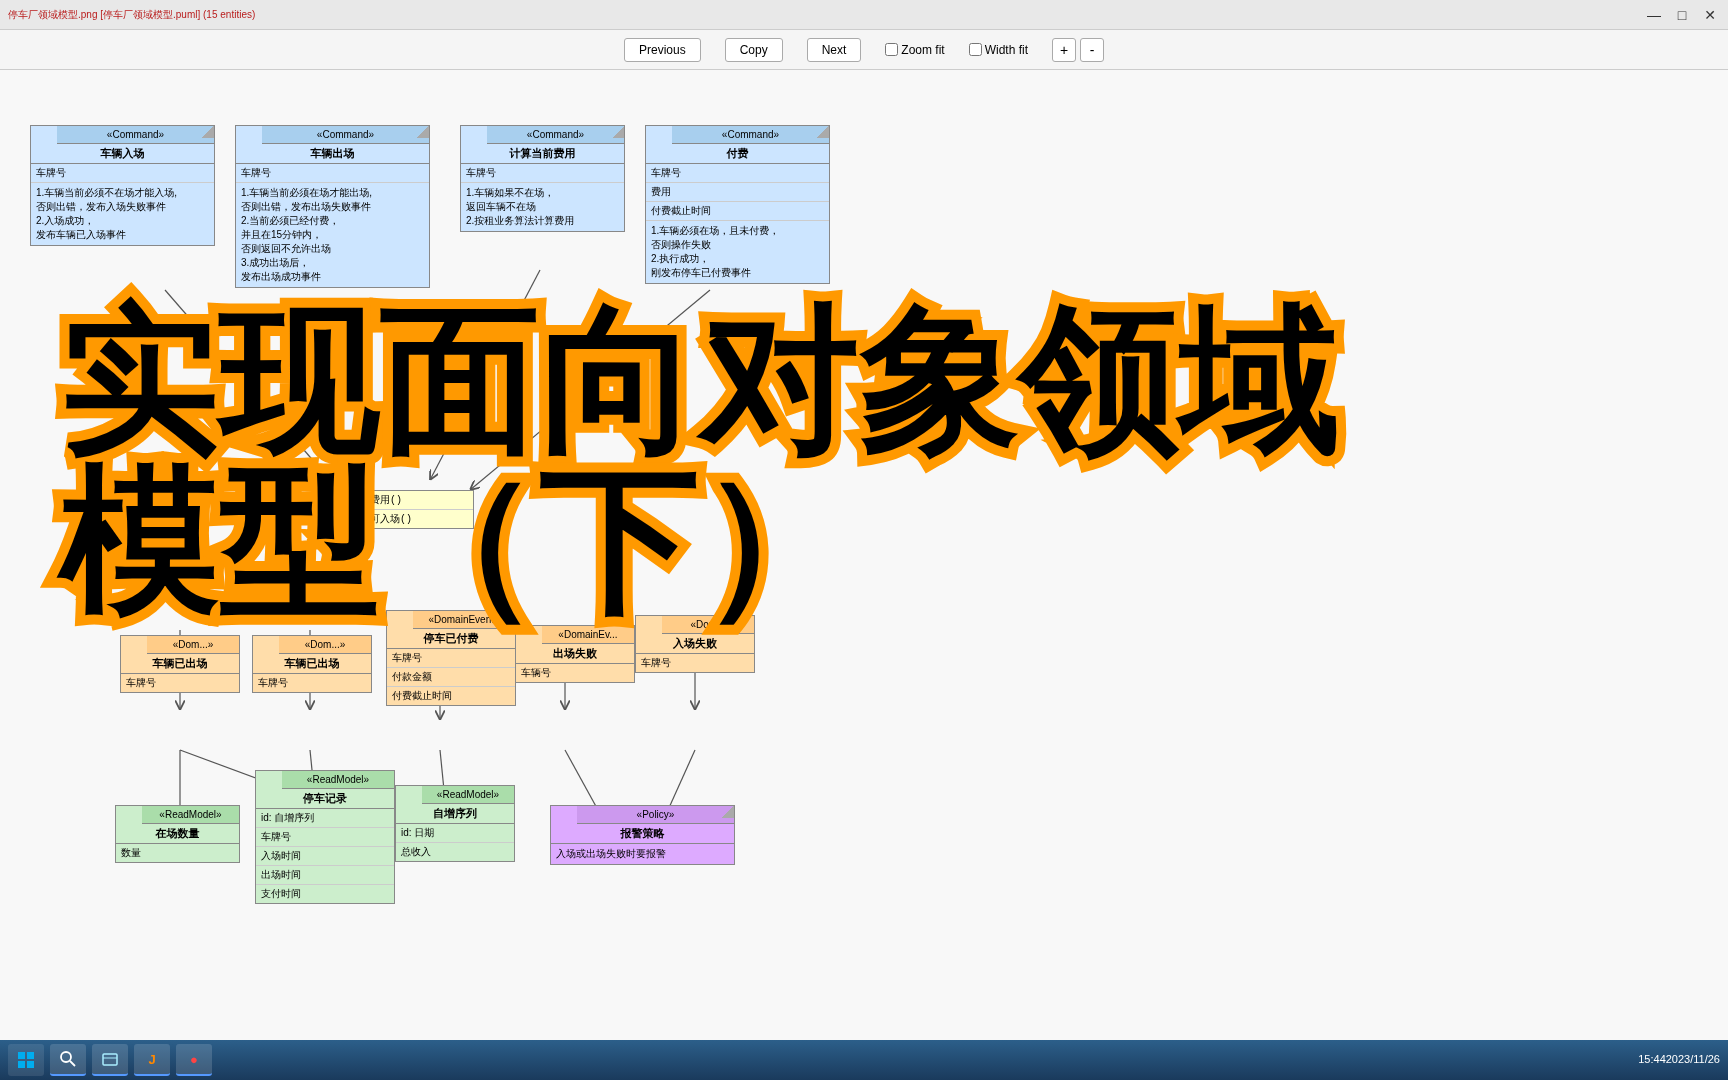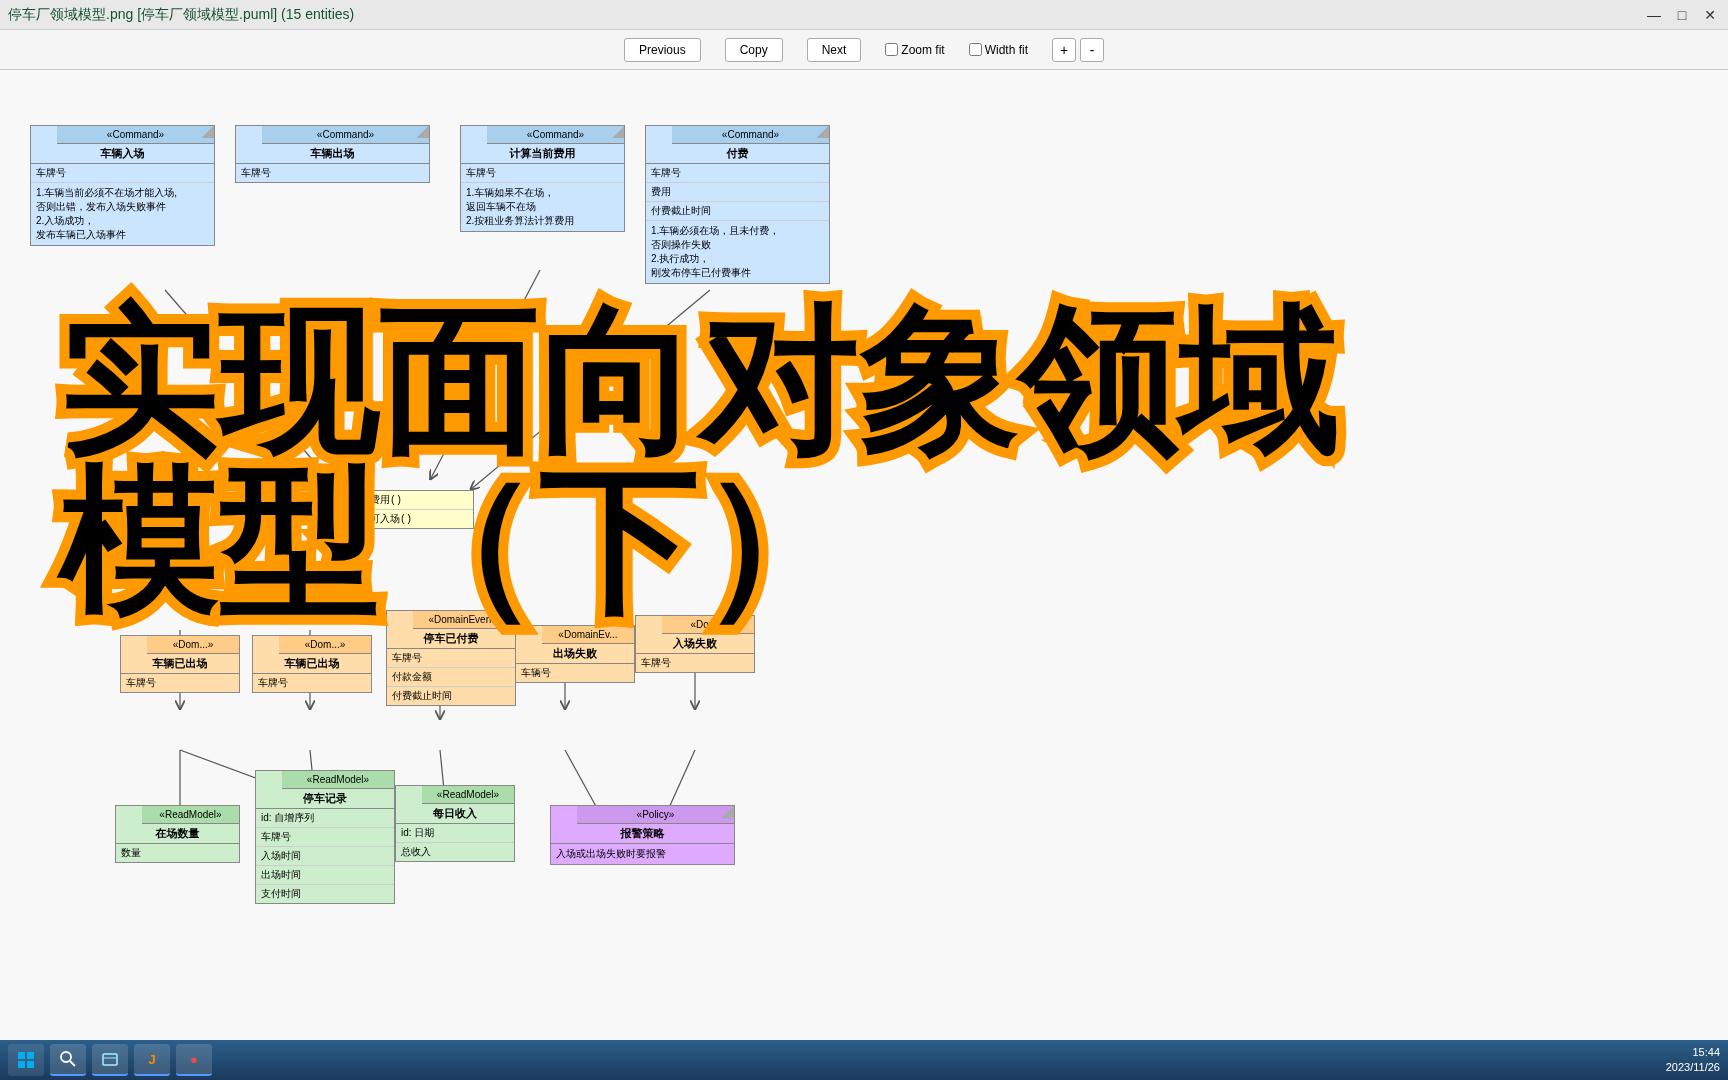--- a/index.html
+++ b/index.html
@@ -18,22 +18,22 @@
       height: 30px;
       display: flex;
       align-items: center;
       justify-content: space-between;
       padding: 0 8px;
       border-bottom: 1px solid #ccc;
       position: relative;
       z-index: 10;
     }
     #titlebar .title {
-      font-size: 14px;
-      color: #14532d;
+      font-size: 10px;
+      color: #b91c1c;
     }
     #titlebar .win-controls {
       display: flex;
       gap: 8px;
     }
     #titlebar .win-controls span {
       font-size: 14px;
       cursor: pointer;
       color: #333;
       width: 20px;
@@ -249,21 +249,21 @@
       background: rgba(255,255,255,0.15);
       border-bottom: 2px solid #5599ff;
       border-radius: 3px;
       cursor: pointer;
       display: flex;
       align-items: center;
       justify-content: center;
     }
     #taskbar .clock-area {
       display: flex;
-      flex-direction: column;
+      flex-direction: row;
       align-items: flex-end;
       color: white;
       font-size: 11px;
       line-height: 1.4;
     }
 
     
     .uml-box.folded::after {
       content: '';
       position: absolute;
@@ -345,20 +345,21 @@
     <div class="box-header">«Command»</div>
     <div class="box-title">车辆入场</div>
     <div class="box-field">车牌号</div>
     <div class="box-note">1.车辆当前必须不在场才能入场,<br>否则出错，发布入场失败事件<br>2.入场成功，<br>发布车辆已入场事件</div>
   </div>
 
   <div class="uml-box box-command folded" style="left:235px;top:55px;width:195px;">
     <div class="box-header">«Command»</div>
     <div class="box-title">车辆出场</div>
     <div class="box-field">车牌号</div>
+    <div class="box-note">1.车辆当前必须在场才能出场,<br>否则出错，发布出场失败事件<br>2.当前必须已经付费，<br>并且在15分钟内，<br>否则返回不允许出场<br>3.成功出场后，<br>发布出场成功事件</div>
   </div>
 
   <div class="uml-box box-command folded" style="left:460px;top:55px;width:165px;">
     <div class="box-header">«Command»</div>
     <div class="box-title">计算当前费用</div>
     <div class="box-field">车牌号</div>
     <div class="box-note">1.车辆如果不在场，<br>返回车辆不在场<br>2.按租业务算法计算费用</div>
   </div>
 
   <div class="uml-box box-command folded" style="left:645px;top:55px;width:185px;">
@@ -418,21 +419,21 @@
     <div class="box-title">停车记录</div>
     <div class="box-field">id: 自增序列</div>
     <div class="box-field">车牌号</div>
     <div class="box-field">入场时间</div>
     <div class="box-field">出场时间</div>
     <div class="box-field">支付时间</div>
   </div>
 
   <div class="uml-box box-read-model" style="left:395px;top:715px;width:120px;">
     <div class="box-header">«ReadModel»</div>
-    <div class="box-title">每日收入</div>
+    <div class="box-title">自增序列</div>
     <div class="box-field">id: 日期</div>
     <div class="box-field">总收入</div>
   </div>
 
   <div class="uml-box box-policy folded" style="left:550px;top:735px;width:185px;">
     <div class="box-header">«Policy»</div>
     <div class="box-title">报警策略</div>
     <div class="box-note">入场或出场失败时要报警</div>
   </div>
 

